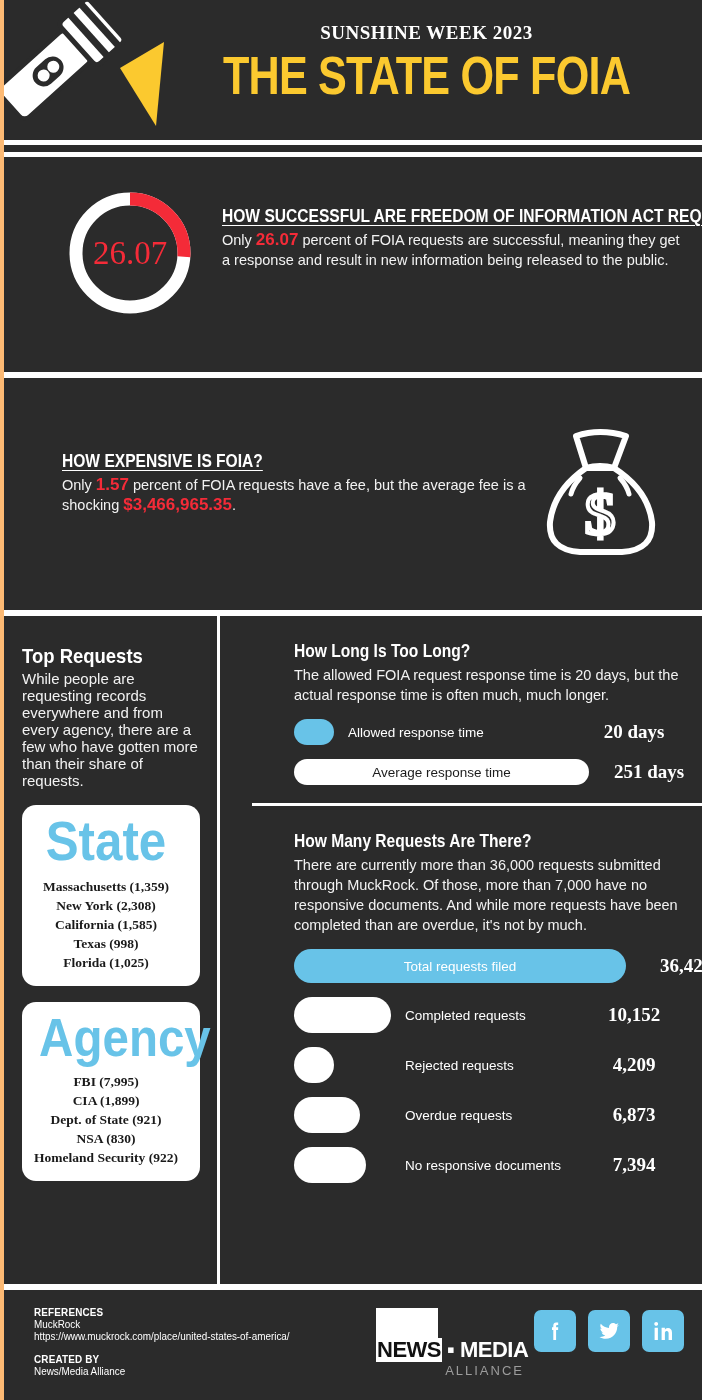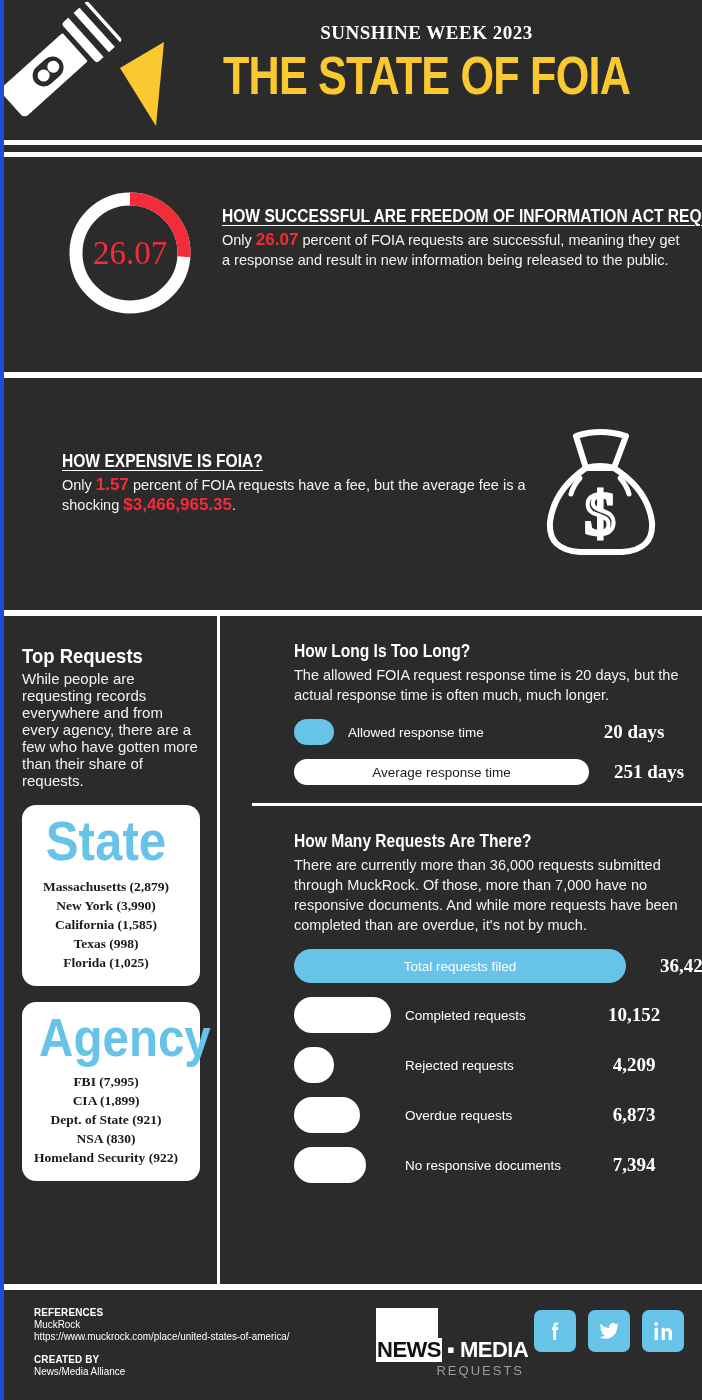--- a/index.html
+++ b/index.html
@@ -2,21 +2,21 @@
 <html><head>
 <meta charset="utf-8">
 <style>
   html,body{margin:0;padding:0;background:#2b2b2b;}
   body{
     font-family:"Liberation Sans", sans-serif;
     width:702px;height:1400px;overflow:hidden;
     color:#ffffff;
   }
   .page{position:relative;width:702px;height:1400px;background:#2b2b2b;
-        box-sizing:border-box;border-left:4px solid #1d4ed8;}
+        box-sizing:border-box;border-left:4px solid #fdba74;}
 
   
   .header{position:relative;height:140px;background:#2b2b2b;overflow:hidden;}
   .flashlight{position:absolute;left:0px;top:-4px;width:190px;height:140px;}
   .hdr-text{position:absolute;left:150px;top:22px;width:545px;text-align:center;}
   .kicker{
     font-family:"Liberation Serif", serif;
     font-weight:bold;font-size:19px;letter-spacing:.5px;color:#ffffff;
     margin:0 0 2px 0;
   }
@@ -196,22 +196,22 @@
   <div class="cols">
     <div class="vdiv"></div>
 
     <div class="leftcol">
       <p class="coltitle">Top Requests</p>
       <p class="colbody">While people are requesting records everywhere and from every agency, there are a few who have gotten more than their share of requests.</p>
 
       <div class="card state">
         <p class="cap">State</p>
         <ul>
-          <li>Massachusetts (2,879)</li>
-          <li>New York (3,990)</li>
+          <li>Massachusetts (1,359)</li>
+          <li>New York (2,308)</li>
           <li>California (1,585)</li>
           <li>Texas (998)</li>
           <li>Florida (1,025)</li>
         </ul>
       </div>
 
       <div class="card agency">
         <p class="cap">Agency</p>
         <ul>
           <li>FBI (7,995)</li>
@@ -296,21 +296,21 @@
       <p class="flab" style="margin-top:11px;">CREATED BY</p>
       <p class="fval">News/Media Alliance</p>
     </div>
 
     <div class="logo">
       <div class="logo-sq"></div>
       <div class="logo-row">
         <span class="logo-news">NEWS</span>
         <span class="logo-media">▪&nbsp;<span>MEDIA</span></span>
       </div>
-      <div class="logo-alliance">REQUESTS</div>
+      <div class="logo-alliance">ALLIANCE</div>
     </div>
 
     <div class="social">
       <div class="sbtn">
         <svg viewBox="0 0 24 24" width="24" height="24">
             <path fill="#fff" d="M15.2 8.3h-2.1V6.9c0-.6.4-.8.7-.8h1.4V3.6h-2C11 3.6 10.3 5.3 10.3 6.4v1.9H9v2.6h1.3V21h2.8v-10h2z"></path>
           </svg>
       </div>
       <div class="sbtn">
         <svg viewBox="0 0 24 24" width="24" height="24">

